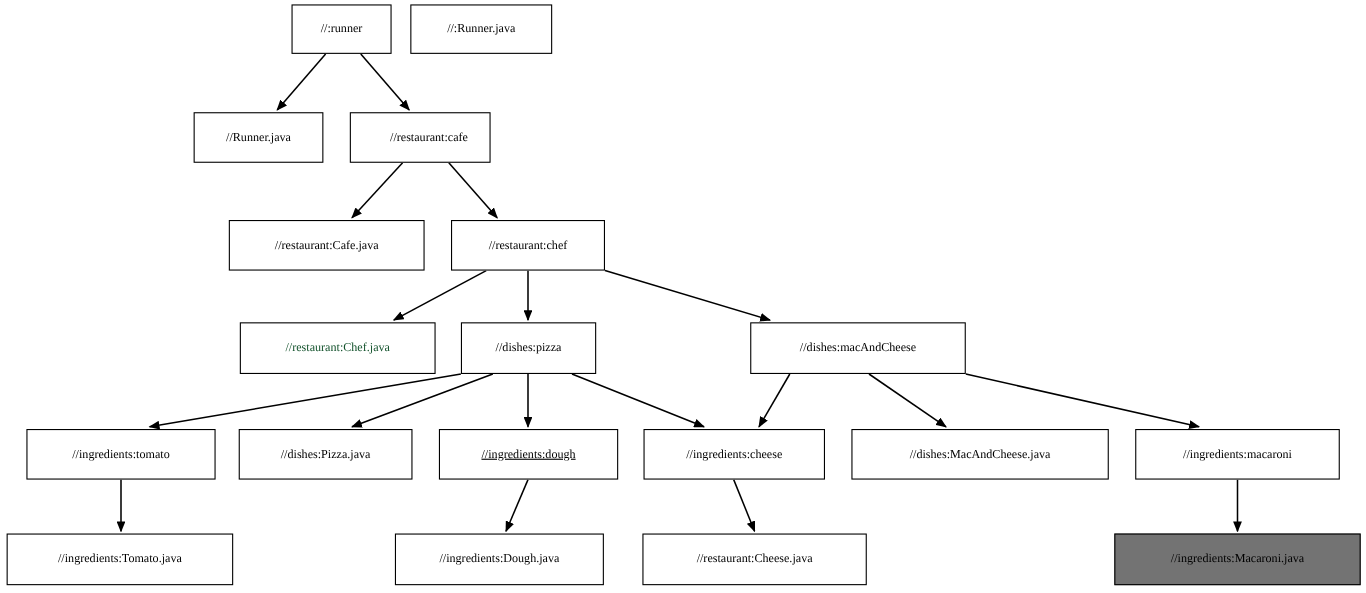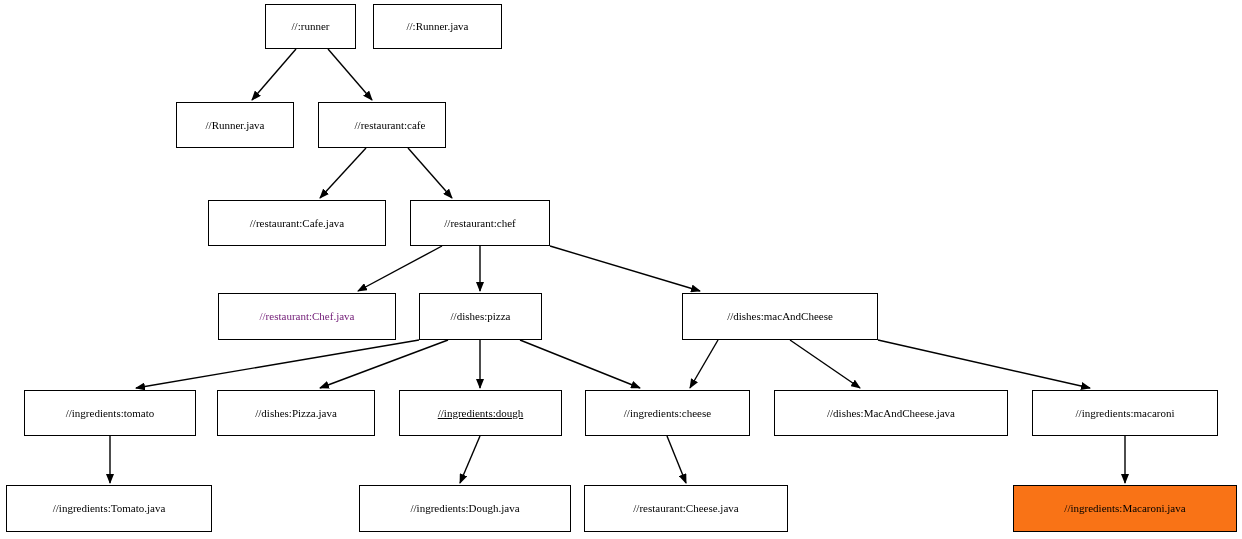--- a/index.html
+++ b/index.html
@@ -86,21 +86,21 @@
       <div class="node" style="left: 318px; top: 102px; width: 128px; height: 46px; border-color: rgb(0, 0, 0); background: rgb(255, 255, 255); padding-left: 16px;">
         <span class="node-label" style="color: rgb(0, 0, 0);">//restaurant:cafe</span>
       </div>
       <div class="node" style="left: 208px; top: 200px; width: 178px; height: 46px; border-color: rgb(0, 0, 0); background: rgb(255, 255, 255);">
         <span class="node-label" style="color: rgb(0, 0, 0);">//restaurant:Cafe.java</span>
       </div>
       <div class="node" style="left: 410px; top: 200px; width: 140px; height: 46px; border-color: rgb(0, 0, 0); background: rgb(255, 255, 255);">
         <span class="node-label" style="color: rgb(0, 0, 0);">//restaurant:chef</span>
       </div>
       <div class="node" style="left: 218px; top: 293px; width: 178px; height: 47px; border-color: rgb(0, 0, 0); background: rgb(255, 255, 255);">
-        <span class="node-label" style="color: #701a75;">//restaurant:Chef.java</span>
+        <span class="node-label" style="color: #14532d;">//restaurant:Chef.java</span>
       </div>
       <div class="node" style="left: 419px; top: 293px; width: 123px; height: 47px; border-color: rgb(0, 0, 0); background: rgb(255, 255, 255);">
         <span class="node-label" style="color: rgb(0, 0, 0);">//dishes:pizza</span>
       </div>
       <div class="node" style="left: 682px; top: 293px; width: 196px; height: 47px; border-color: rgb(0, 0, 0); background: rgb(255, 255, 255);">
         <span class="node-label" style="color: rgb(0, 0, 0);">//dishes:macAndCheese</span>
       </div>
       <div class="node" style="left: 24px; top: 390px; width: 172px; height: 46px; border-color: rgb(0, 0, 0); background: rgb(255, 255, 255);">
         <span class="node-label" style="color: rgb(0, 0, 0);">//ingredients:tomato</span>
       </div>
@@ -115,23 +115,23 @@
       </div>
       <div class="node" style="left: 774px; top: 390px; width: 234px; height: 46px; border-color: rgb(0, 0, 0); background: rgb(255, 255, 255);">
         <span class="node-label" style="color: rgb(0, 0, 0);">//dishes:MacAndCheese.java</span>
       </div>
       <div class="node" style="left: 1032px; top: 390px; width: 186px; height: 46px; border-color: rgb(0, 0, 0); background: rgb(255, 255, 255);">
         <span class="node-label" style="color: rgb(0, 0, 0);">//ingredients:macaroni</span>
       </div>
       <div class="node" style="left: 6px; top: 485px; width: 206px; height: 47px; border-color: rgb(0, 0, 0); background: rgb(255, 255, 255);">
         <span class="node-label" style="color: rgb(0, 0, 0);">//ingredients:Tomato.java</span>
       </div>
-      <div class="node" style="left: 359px; top: 485px; width: 212px; height: 47px; border-color: rgb(0, 0, 0); background: rgb(255, 255, 255);">
+      <div class="node" style="left: 359px; top: 485px; width: 190px; height: 47px; border-color: rgb(0, 0, 0); background: rgb(255, 255, 255);">
         <span class="node-label" style="color: rgb(0, 0, 0);">//ingredients:Dough.java</span>
       </div>
       <div class="node" style="left: 584px; top: 485px; width: 204px; height: 47px; border-color: rgb(0, 0, 0); background: rgb(255, 255, 255);">
         <span class="node-label" style="color: rgb(0, 0, 0);">//restaurant:Cheese.java</span>
       </div>
-      <div class="node" style="left: 1013px; top: 485px; width: 224px; height: 47px; border-color: rgb(0, 0, 0); background: #f97316;">
+      <div class="node" style="left: 1013px; top: 485px; width: 224px; height: 47px; border-color: rgb(0, 0, 0); background: #737373;">
         <span class="node-label" style="color: rgb(0, 0, 0);">//ingredients:Macaroni.java</span>
       </div>
     </div>
 </div>
 
 </body></html>

